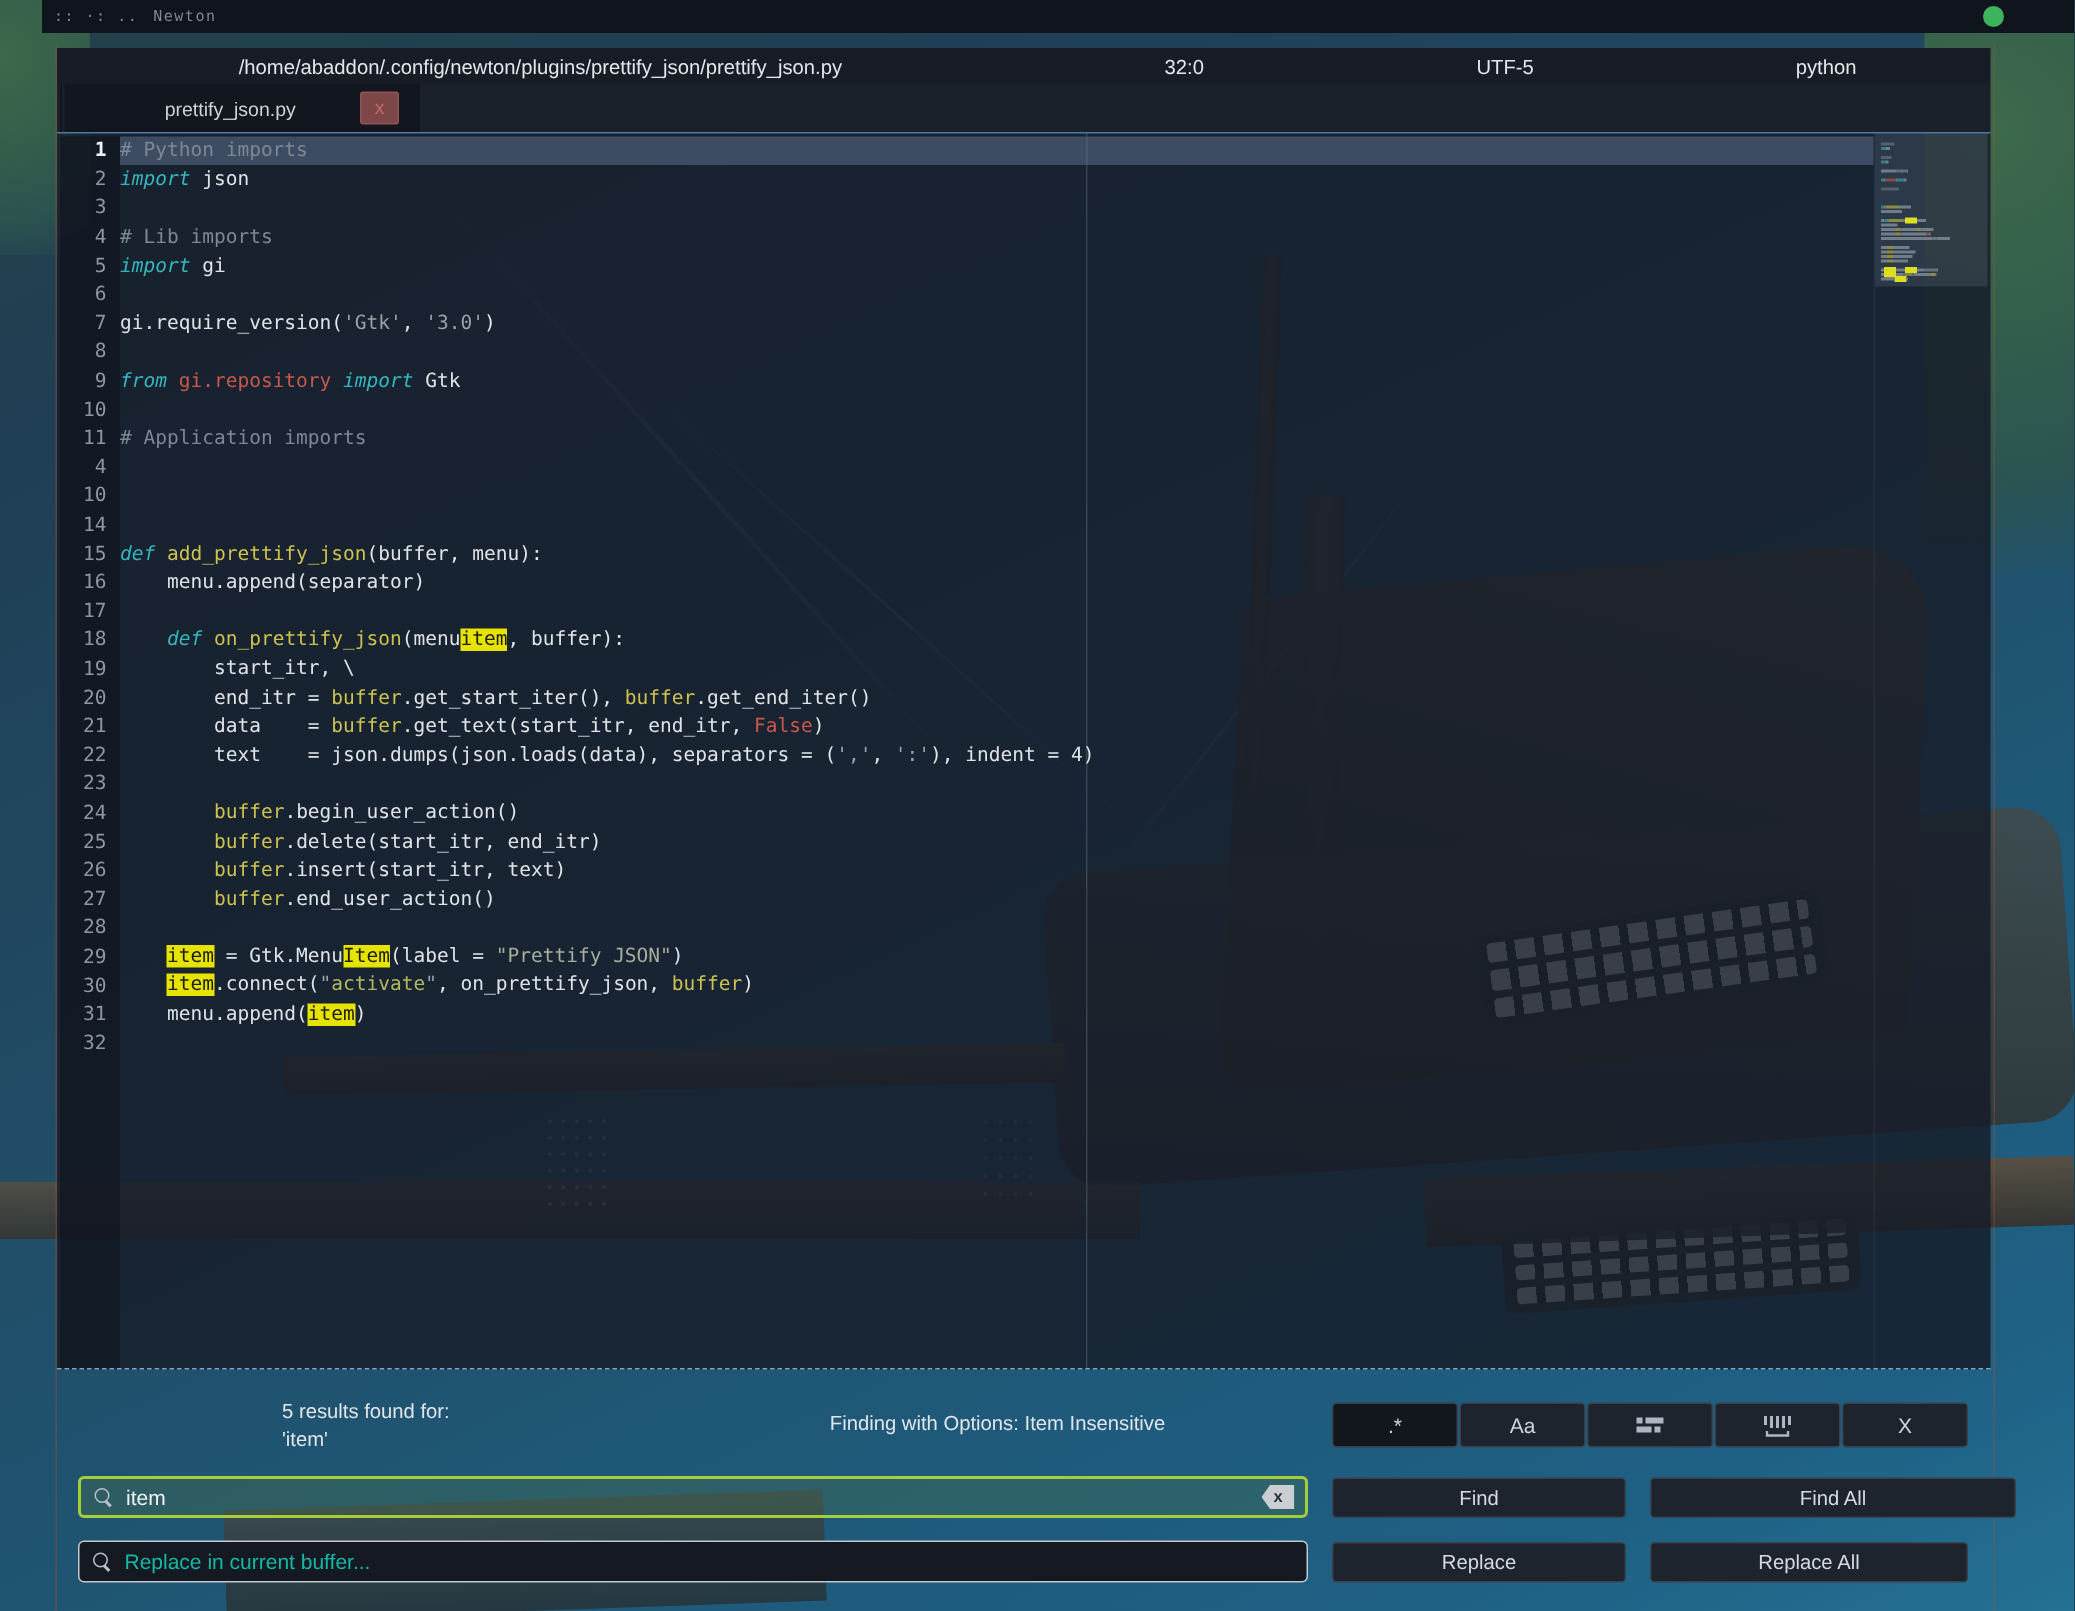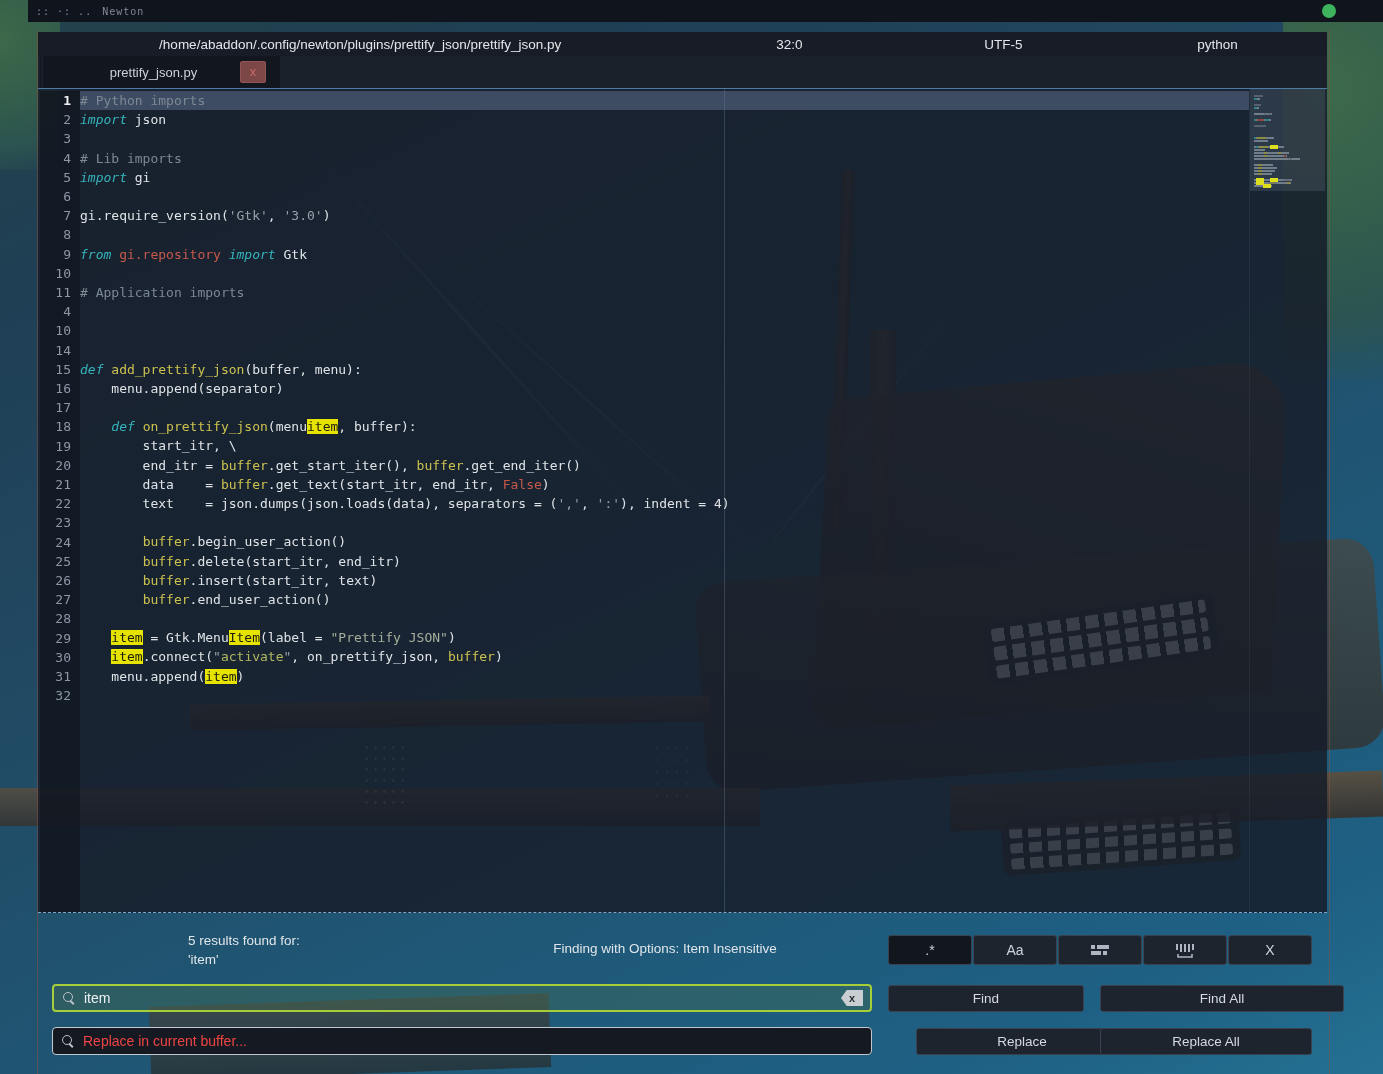--- a/index.html
+++ b/index.html
@@ -87,21 +87,21 @@
 
   .optbtn{position:absolute;top:935px;height:30px;width:84px;background:#1e242e;border:1px solid #39414e;border-radius:3px;
     color:#cdd4db;font-size:14px;display:flex;align-items:center;justify-content:center;cursor:pointer;}
   .optbtn.darker{background:#12161d;}
   .optbtn svg{display:block;}
 
   .input-box{position:absolute;left:52px;width:820px;height:28px;border-radius:4px;display:flex;align-items:center;}
   .find-box{top:984px;border:2px solid var(--accent-green);background:rgba(74,110,74,.34);}
   .replace-box{top:1027px;border:1px solid #c2c8ce;background:#151a22;}
   .input-text{color:#eef1f4;font-size:14px;margin-left:8px;}
-  .placeholder-text{color:#ef4444;font-size:14px;margin-left:8px;}
+  .placeholder-text{color:#14b8a6;font-size:14px;margin-left:8px;}
 
   .mag{width:13px;height:13px;position:relative;margin-left:9px;flex:none;}
   .mag::before{content:"";position:absolute;left:0;top:0;width:8px;height:8px;border:1.6px solid #b9c0c7;border-radius:50%;}
   .mag::after{content:"";position:absolute;left:8px;top:8px;width:5px;height:1.8px;background:#b9c0c7;transform:rotate(45deg);transform-origin:left top;}
 
   .clear-btn{margin-left:auto;margin-right:7px;width:22px;height:16px;background:#c9ced3;
     clip-path:polygon(26% 0,100% 0,100% 100%,26% 100%,0 50%);
     color:#2a2f36;font-size:11px;font-weight:bold;text-align:center;line-height:16px;cursor:pointer;flex:none;}
 
   .actbtn{position:absolute;height:27px;background:#1e242e;border:1px solid #39414e;border-radius:3px;
@@ -366,14 +366,14 @@
   <span class="clear-btn">x</span>
 </div>
 
 <div class="input-box replace-box">
   <span class="mag"></span>
   <span class="placeholder-text">Replace in current buffer...</span>
 </div>
 
 <div class="actbtn" style="left:888px;top:985px;width:196px;">Find</div>
 <div class="actbtn" style="left:1100px;top:985px;width:244px;">Find All</div>
-<div class="actbtn" style="left:916px;top:1028px;width:212px;">Replace</div>
+<div class="actbtn" style="left:888px;top:1028px;width:196px;">Replace</div>
 <div class="actbtn" style="left:1100px;top:1028px;width:212px;">Replace All</div>
 
 </body></html>

